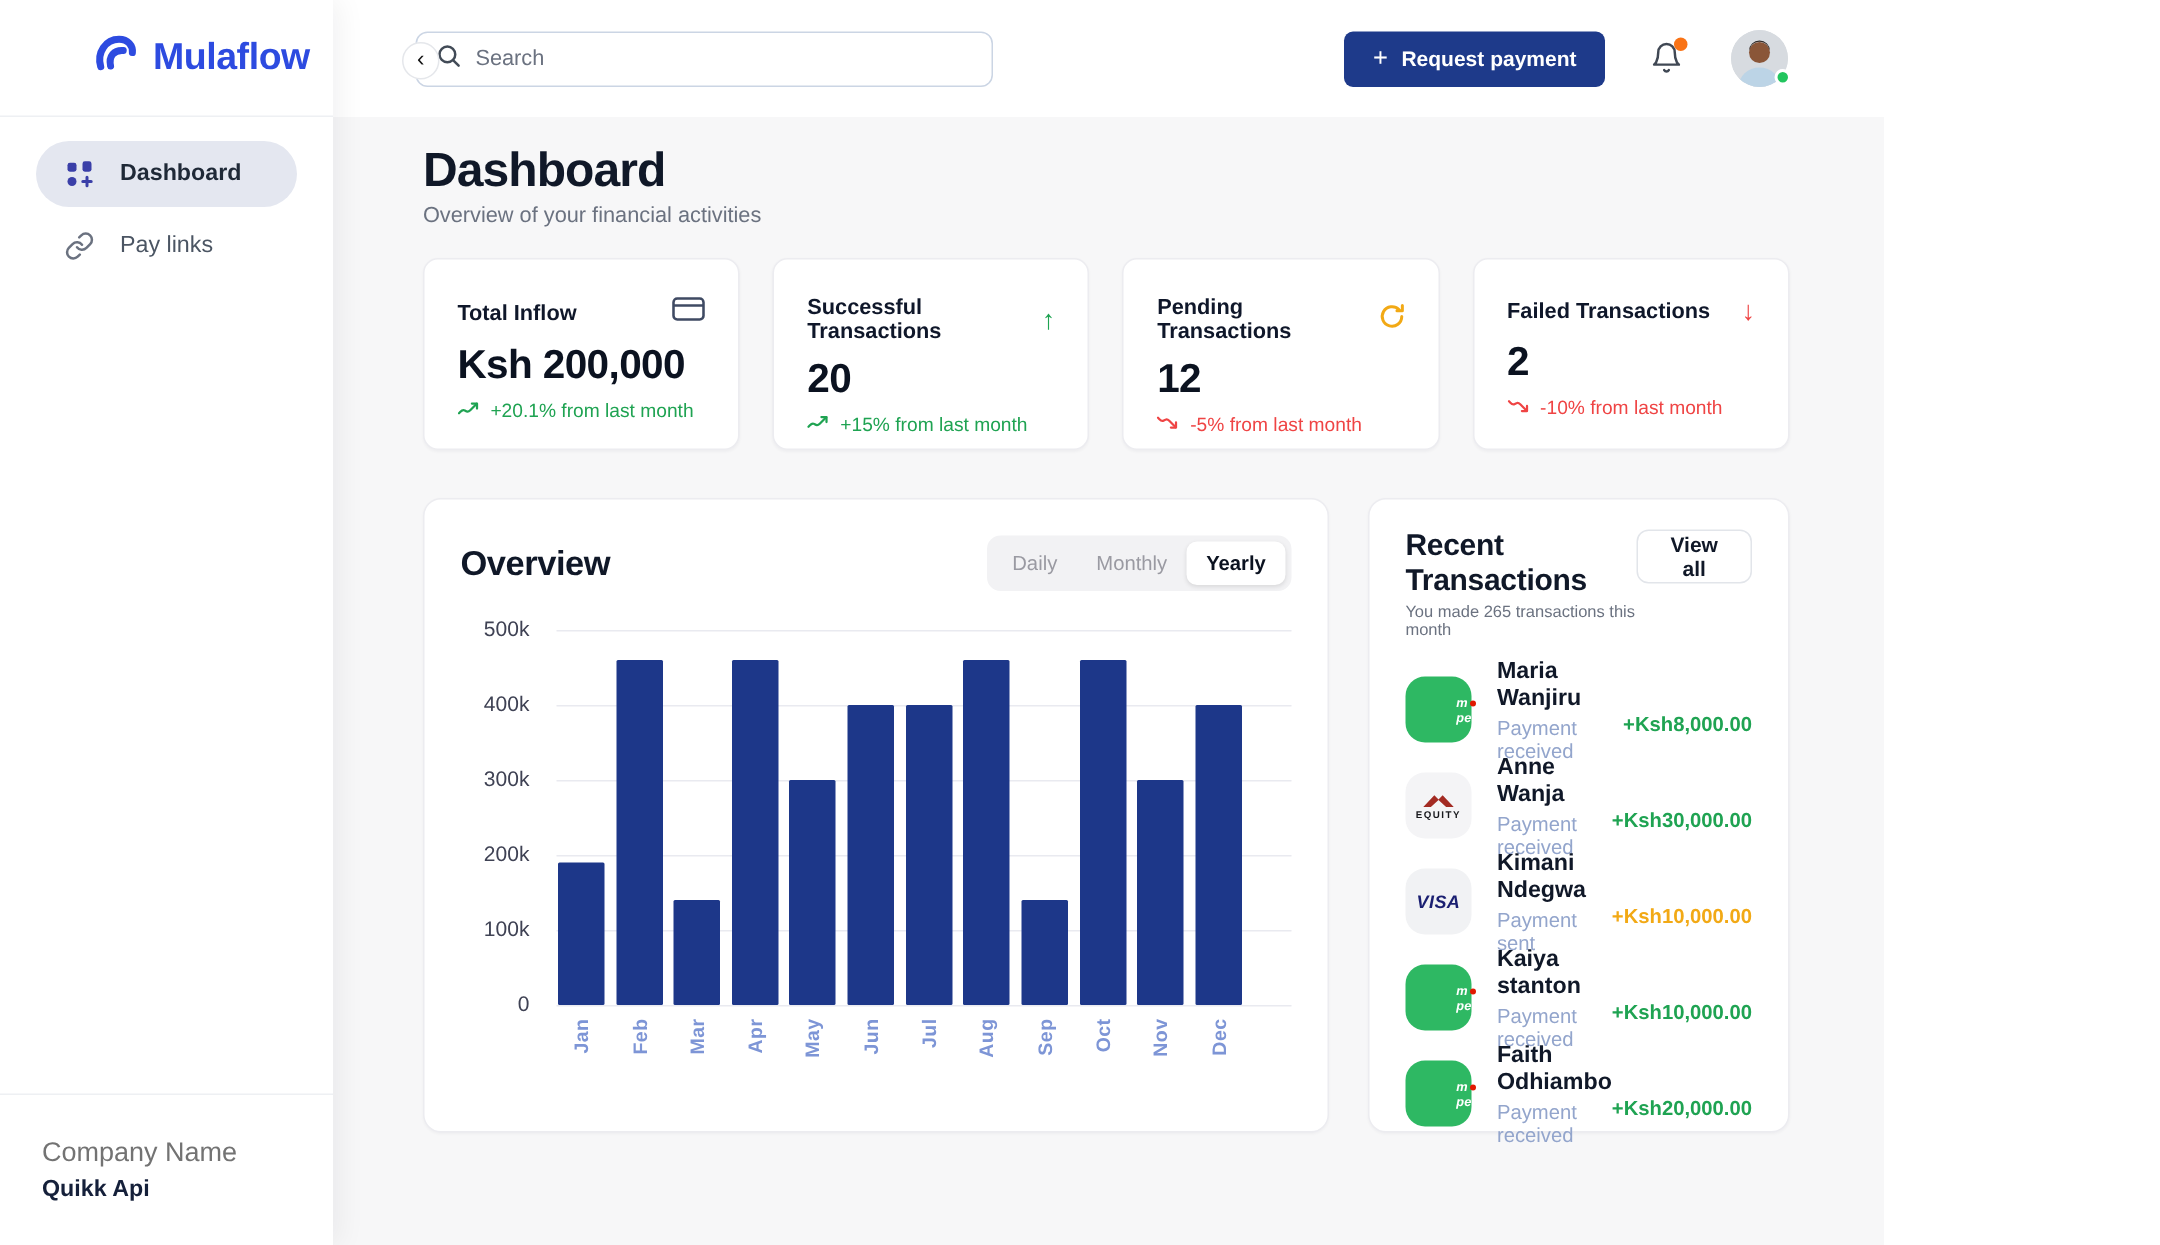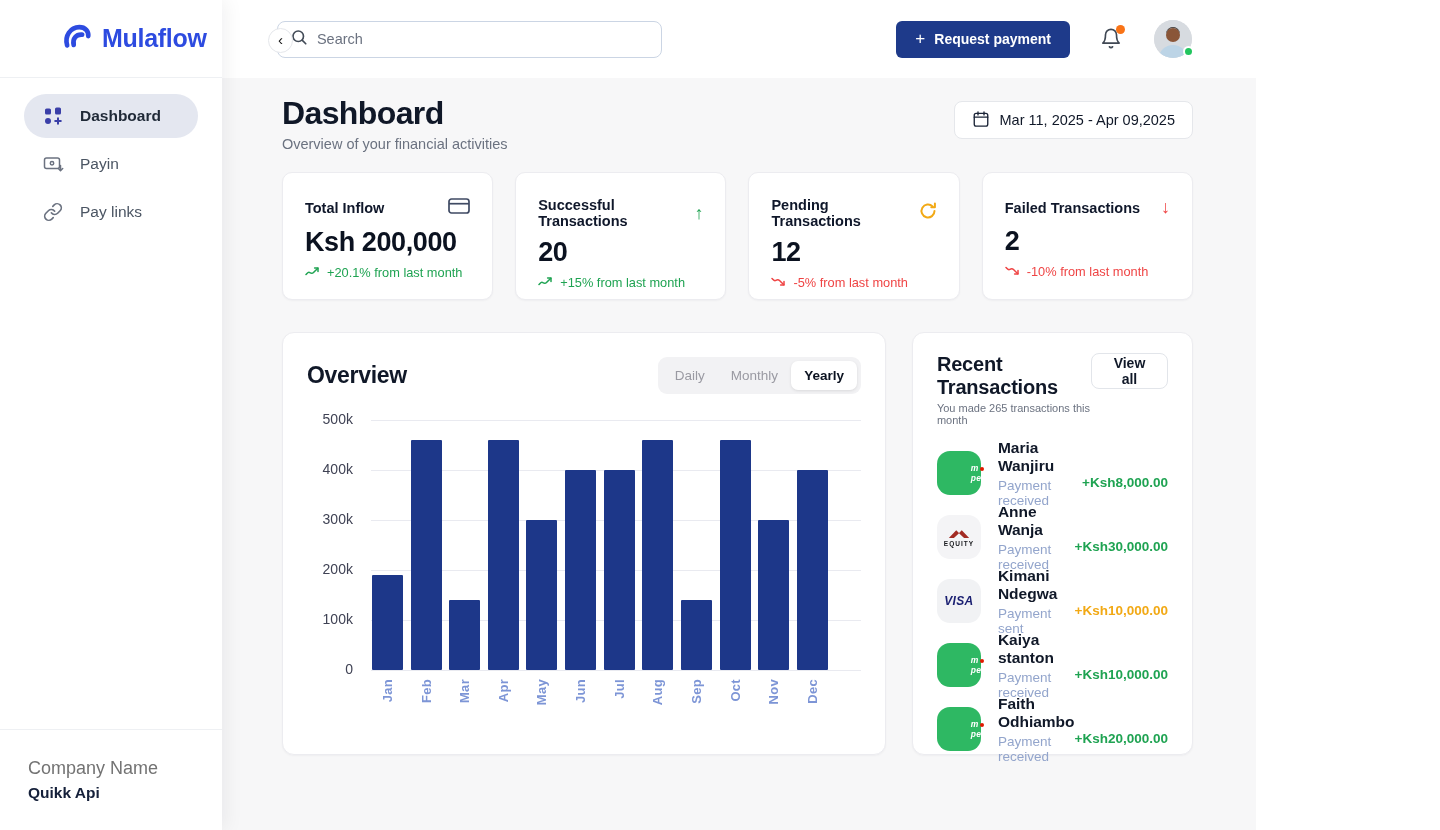--- a/index.html
+++ b/index.html
@@ -144,30 +144,20 @@
               <rect x="1" y="1.5" width="6" height="6" rx="1.6" fill="#3a3fa8"></rect>
               <rect x="11" y="0.5" width="6" height="7" rx="1.6" fill="#3a3fa8"></rect>
               <circle cx="4" cy="14" r="3" fill="#3a3fa8"></circle>
               <path d="M14 11.2 v5.6 M11.2 14 h5.6" stroke="#3a3fa8" stroke-width="2" stroke-linecap="round"></path>
             </svg>
           </span>
     <span class="s-label">Dashboard</span>
   </div>
         <div class="side-item">
     <span class="s-icon">
-            <svg width="21" height="20" viewBox="0 0 21 20" fill="none" stroke="#6b7280" stroke-width="1.5" stroke-linecap="round" stroke-linejoin="round">
-              <rect x="1.5" y="4" width="15" height="10.5" rx="2"></rect>
-              <circle cx="9" cy="9.2" r="1.7"></circle>
-              <path d="M17.5 11.5 v5 M15.3 14.5 l2.2 2.2 2.2-2.2"></path>
-            </svg>
-          </span>
-    <span class="s-label">Payin</span>
-  </div>
-        <div class="side-item">
-    <span class="s-icon">
             <svg width="20" height="20" viewBox="0 0 24 24" fill="none" stroke="#6b7280" stroke-width="2" stroke-linecap="round" stroke-linejoin="round">
               <path d="M10 13a5 5 0 0 0 7.54.54l3-3a5 5 0 0 0-7.07-7.07l-1.72 1.71"></path>
               <path d="M14 11a5 5 0 0 0-7.54-.54l-3 3a5 5 0 0 0 7.07 7.07l1.71-1.71"></path>
             </svg>
           </span>
     <span class="s-label">Pay links</span>
   </div>
       </nav>
     <div class="side-footer">
       <div class="company-label">Company Name</div>
@@ -210,29 +200,20 @@
         </div>
       </div>
     </header>
 
     <div class="content">
       <div class="content-head">
         <div>
           <h1 class="page-title">Dashboard</h1>
           <div class="page-subtitle">Overview of your financial activities</div>
         </div>
-        <button class="date-btn">
-          <span><svg width="18" height="18" viewBox="0 0 24 24" fill="none" stroke="#1b2437" stroke-width="1.8" stroke-linecap="round">
-                <rect x="3" y="4.5" width="18" height="17" rx="2.5"></rect>
-                <line x1="8" y1="2.5" x2="8" y2="6.5"></line>
-                <line x1="16" y1="2.5" x2="16" y2="6.5"></line>
-                <line x1="3" y1="9.5" x2="21" y2="9.5"></line>
-              </svg></span>
-          <span>Mar 11, 2025 - Apr 09,2025</span>
-        </button>
       </div>
 
       <div class="stats-row">
           <div class="stat-card">
     <div class="stat-top">
       <span class="stat-label">Total Inflow</span>
       <span class="stat-icon"><svg width="22" height="18" viewBox="0 0 22 17" fill="none" stroke="#3f4a63" stroke-width="1.7">
                   <rect x="1" y="1.5" width="20" height="14" rx="2.5"></rect>
                   <line x1="1" y1="6.2" x2="21" y2="6.2"></line>
                 </svg></span>

